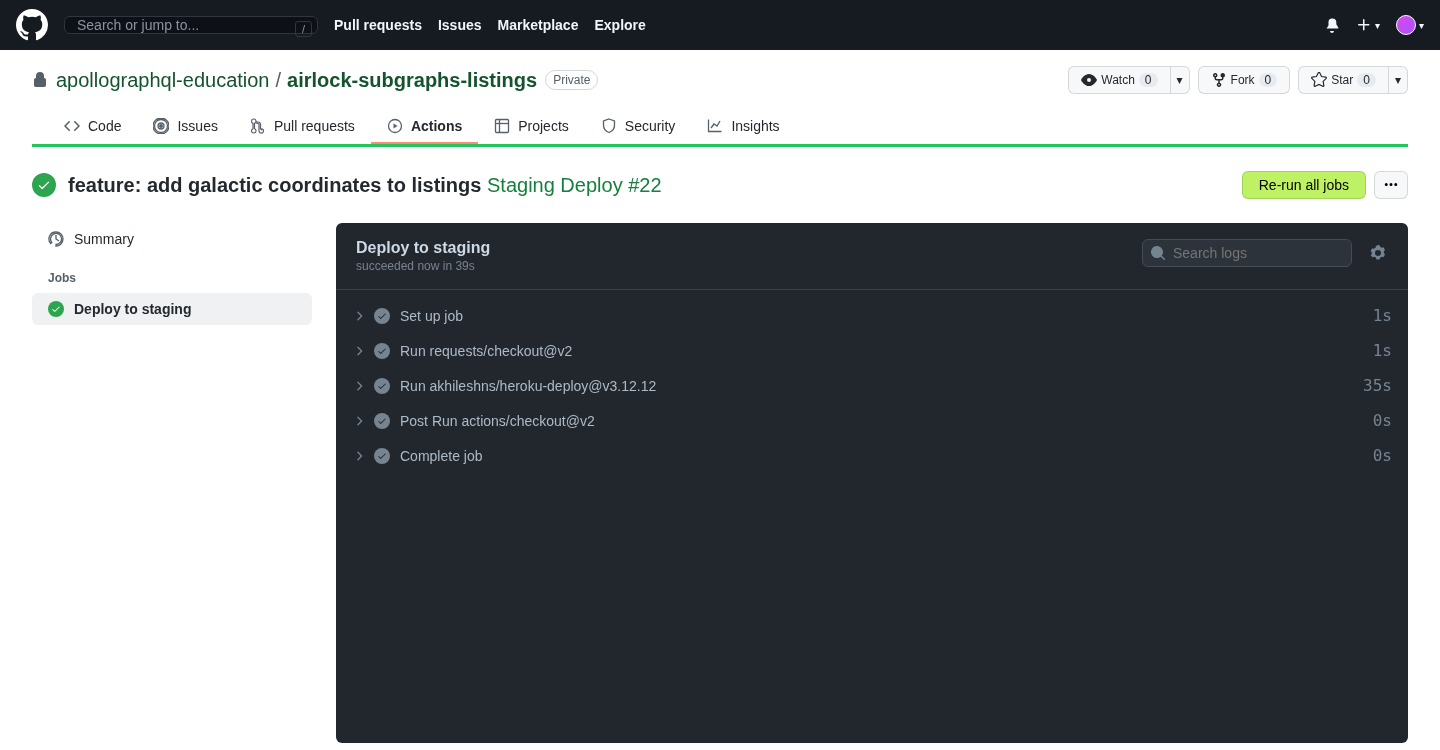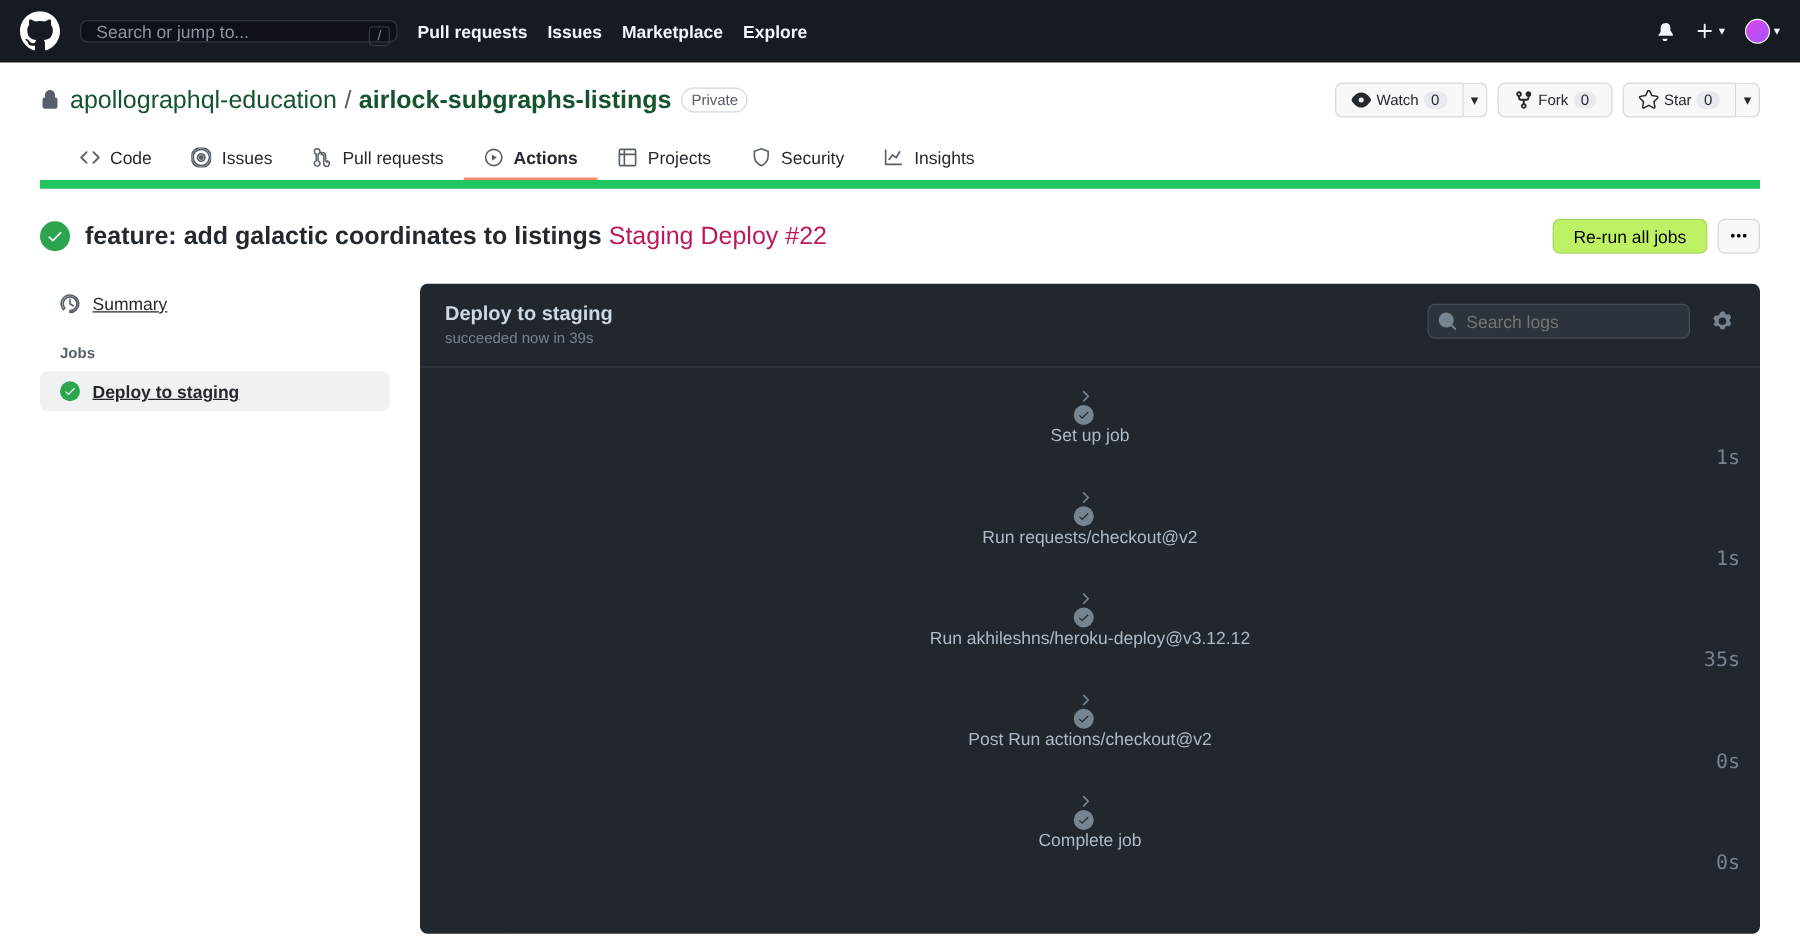--- a/index.html
+++ b/index.html
@@ -28,56 +28,56 @@
     .repo-path .sep { color: #57606a; }
     .badge { border: 1px solid #d0d7de; border-radius: 2em; padding: 0 7px; font-size: 12px; color: #57606a; margin-left: 8px; line-height: 18px; }
     .repo-actions { margin-left: auto; display: flex; gap: 8px; }
     .btn { background: #f6f8fa; border: 1px solid rgba(27,31,36,0.15); border-radius: 6px; padding: 3px 12px; font-size: 12px; display: flex; align-items: center; gap: 4px; color: #24292f; cursor: pointer; height: 28px; }
     .btn .count { background: rgba(175,184,193,0.2); border-radius: 2em; padding: 0 6px; font-size: 12px; min-width: 18px; text-align: center; }
     .btn-group { display: flex; }
     .btn-group .btn:first-child { border-top-right-radius: 0; border-bottom-right-radius: 0; }
     .btn-group .btn:last-child { border-top-left-radius: 0; border-bottom-left-radius: 0; border-left: 0; padding: 3px 6px; }
     
     
-    .tabs { display: flex; padding: 0 16px; border-bottom: 7px solid #22c55e; margin-top: 16px; }
+    .tabs { display: flex; padding: 0 16px; border-bottom: 3px solid #22c55e; margin-top: 16px; }
     .tab { padding: 8px 16px; display: flex; align-items: center; gap: 8px; color: #24292f; cursor: pointer; border-bottom: 2px solid transparent; font-size: 14px; }
     .tab.active { border-bottom-color: #fd8c73; font-weight: 600; }
     .tab svg { color: #57606a; }
     
     
     .main { padding: 24px 32px; }
     .run-header { display: flex; align-items: center; margin-bottom: 24px; }
     .status-icon { width: 24px; height: 24px; background: #2da44e; border-radius: 50%; display: flex; align-items: center; justify-content: center; color: #fff; margin-right: 12px; flex-shrink: 0; }
     .run-title { font-size: 20px; font-weight: 400; }
     .run-title strong { font-weight: 600; }
-    .run-title .muted { color: #be185d; text-align: right; }
+    .run-title .muted { color: #15803d; text-align: right; }
     .btn-default { background: #bef264; border: 1px solid rgba(27,31,36,0.15); border-radius: 6px; padding: 5px 16px; font-size: 14px; font-weight: 500; cursor: pointer; }
     .btn-kebab { background: #f6f8fa; border: 1px solid rgba(27,31,36,0.15); border-radius: 6px; padding: 5px 8px; cursor: pointer; margin-left: 8px; }
     
     
     .layout { display: flex; gap: 24px; }
     .sidebar { width: 280px; flex-shrink: 0; }
-    .side-item { display: flex; align-items: center; gap: 10px; padding: 8px 16px; border-radius: 6px; cursor: pointer; font-size: 14px; text-decoration: underline; }
+    .side-item { display: flex; align-items: center; gap: 10px; padding: 8px 16px; border-radius: 6px; cursor: pointer; font-size: 14px; }
     .side-item.active { background: rgba(175,184,193,0.2); font-weight: 600; }
     .side-header { font-size: 12px; font-weight: 600; color: #57606a; padding: 16px 16px 8px; }
     .mini-status { width: 16px; height: 16px; background: #2da44e; border-radius: 50%; display: flex; align-items: center; justify-content: center; color: #fff; flex-shrink: 0; }
     
     
     .log-panel { flex: 1; background: #22272e; border-radius: 6px; min-height: 520px; color: #adbac7; overflow: hidden; }
     .log-header { padding: 16px 16px 16px 20px; display: flex; align-items: flex-start; border-bottom: 1px solid #373e47; }
     .log-title { font-size: 16px; font-weight: 600; color: #cdd9e5; }
     .log-subtitle { font-size: 12px; color: #768390; margin-top: 2px; }
     .log-search { margin-left: auto; display: flex; align-items: center; gap: 12px; }
     .log-search-box { background: #2d333b; border: 1px solid #444c56; border-radius: 6px; padding: 5px 8px 5px 30px; width: 210px; color: #adbac7; font-size: 14px; }
     .log-search-wrap { position: relative; }
     .log-search-icon { position: absolute; left: 8px; top: 6px; color: #768390; }
     .gear-btn { color: #768390; cursor: pointer; padding: 6px; }
     
     .steps { padding: 8px 0; }
-    .step { display: flex; align-items: center; padding: 8px 16px; cursor: pointer; flex-direction: column; }
+    .step { display: flex; align-items: center; padding: 8px 16px; cursor: pointer; }
     .step-chevron { color: #768390; margin-right: 8px; }
     .step-status { width: 16px; height: 16px; background: #768390; border-radius: 50%; display: flex; align-items: center; justify-content: center; color: #22272e; margin-right: 10px; flex-shrink: 0; }
     .step-name { color: #adbac7; font-size: 14px; }
     .step-time { margin-left: auto; color: #768390; font-size: 16px; font-family: ui-monospace, SFMono-Regular, monospace; }
     
     svg { display: block; }
   </style>
 </head>
 <body>
 

